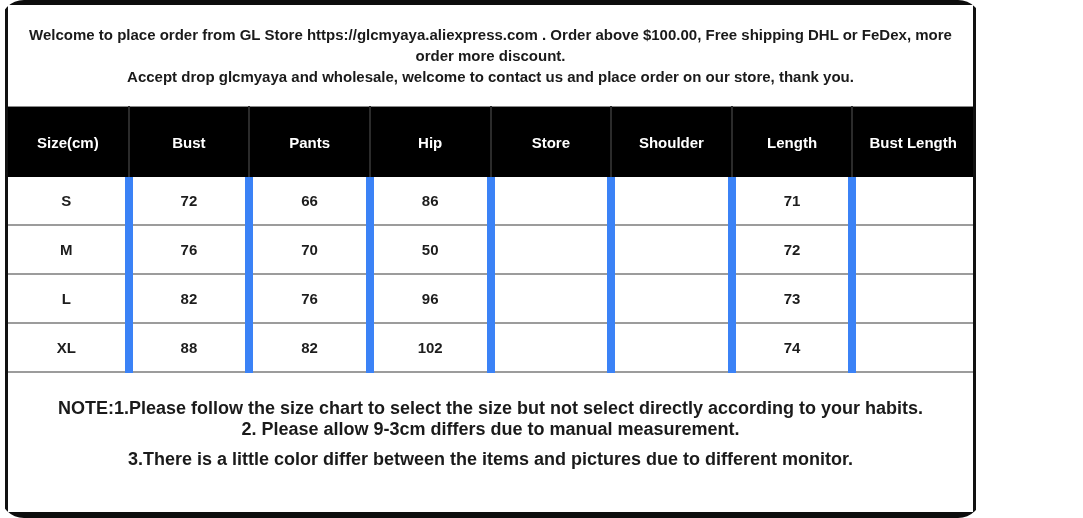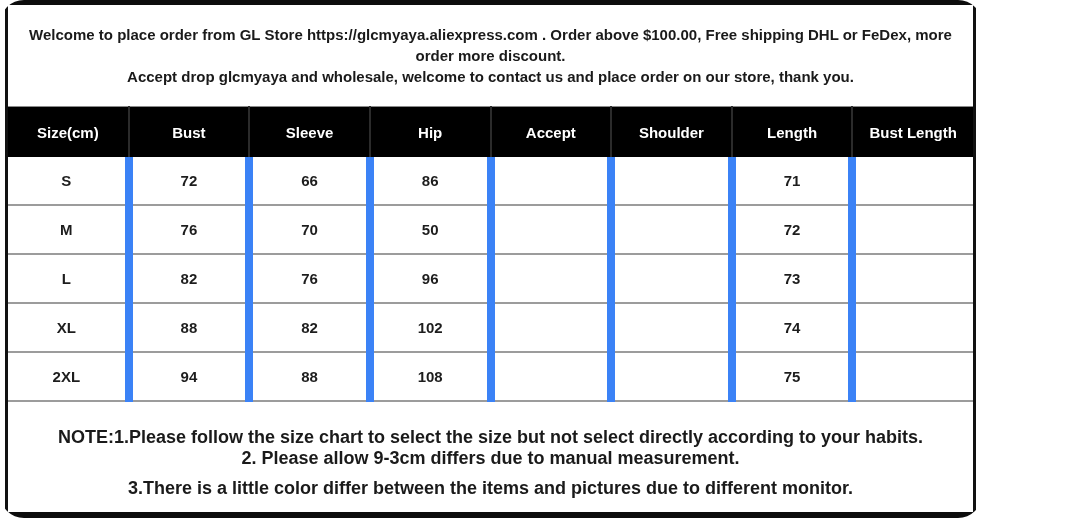--- a/index.html
+++ b/index.html
@@ -40,21 +40,21 @@
     flex:none;
   }
   table.size-table thead th{
     background:#000000;
     color:#ffffff;
     height:50px;
     font-size:15px;
     font-weight:bold;
     border-left:2px solid #2b2b2b;
     border-top:1px solid #8a8a8a;
-    padding:0;text-align:center;
+    padding:10px;text-align:center;
   }
   table.size-table thead th:first-child{border-left:none;}
   table.size-table tbody td{
     height:47px;
     text-align:center;
     font-size:15px;
     font-weight:bold;
     color:#1d1d1d;
     border-left:8px solid #3b82f6;
     border-bottom:2px solid #9c9c9c;
@@ -81,23 +81,23 @@
     <div class="banner">
       <div>Welcome to place order from GL Store https://glcmyaya.aliexpress.com . Order above $100.00, Free shipping DHL or FeDex, more order more discount.</div>
       <div>Accept drop glcmyaya and wholesale, welcome to contact us and place order on our store, thank you.</div>
     </div>
 
     <table class="size-table">
       <thead>
         <tr>
             <th>Size(cm)</th>
             <th>Bust</th>
-            <th>Sleeve</th>
+            <th>Pants</th>
             <th>Hip</th>
-            <th>Accept</th>
+            <th>Store</th>
             <th>Shoulder</th>
             <th>Length</th>
             <th>Bust Length</th>
           </tr>
       </thead>
       <tbody>
           <tr>
             <td>S</td>
             <td>72</td>
             <td>66</td>
@@ -130,30 +130,20 @@
           <tr>
             <td>XL</td>
             <td>88</td>
             <td>82</td>
             <td>102</td>
             <td></td>
             <td></td>
             <td>74</td>
             <td></td>
           </tr>
-          <tr>
-            <td>2XL</td>
-            <td>94</td>
-            <td>88</td>
-            <td>108</td>
-            <td></td>
-            <td></td>
-            <td>75</td>
-            <td></td>
-          </tr>
         </tbody>
     </table>
 
     <div class="notes">
       <div class="note-line1">NOTE:1.Please follow the size chart to select the size but not select directly according to your habits.</div>
       <div class="note-line2">2. Please allow 9-3cm differs due to manual measurement.</div>
       <div class="note-line3">3.There is a little color differ between the items and pictures due to different monitor.</div>
     </div>
 
   </div>

